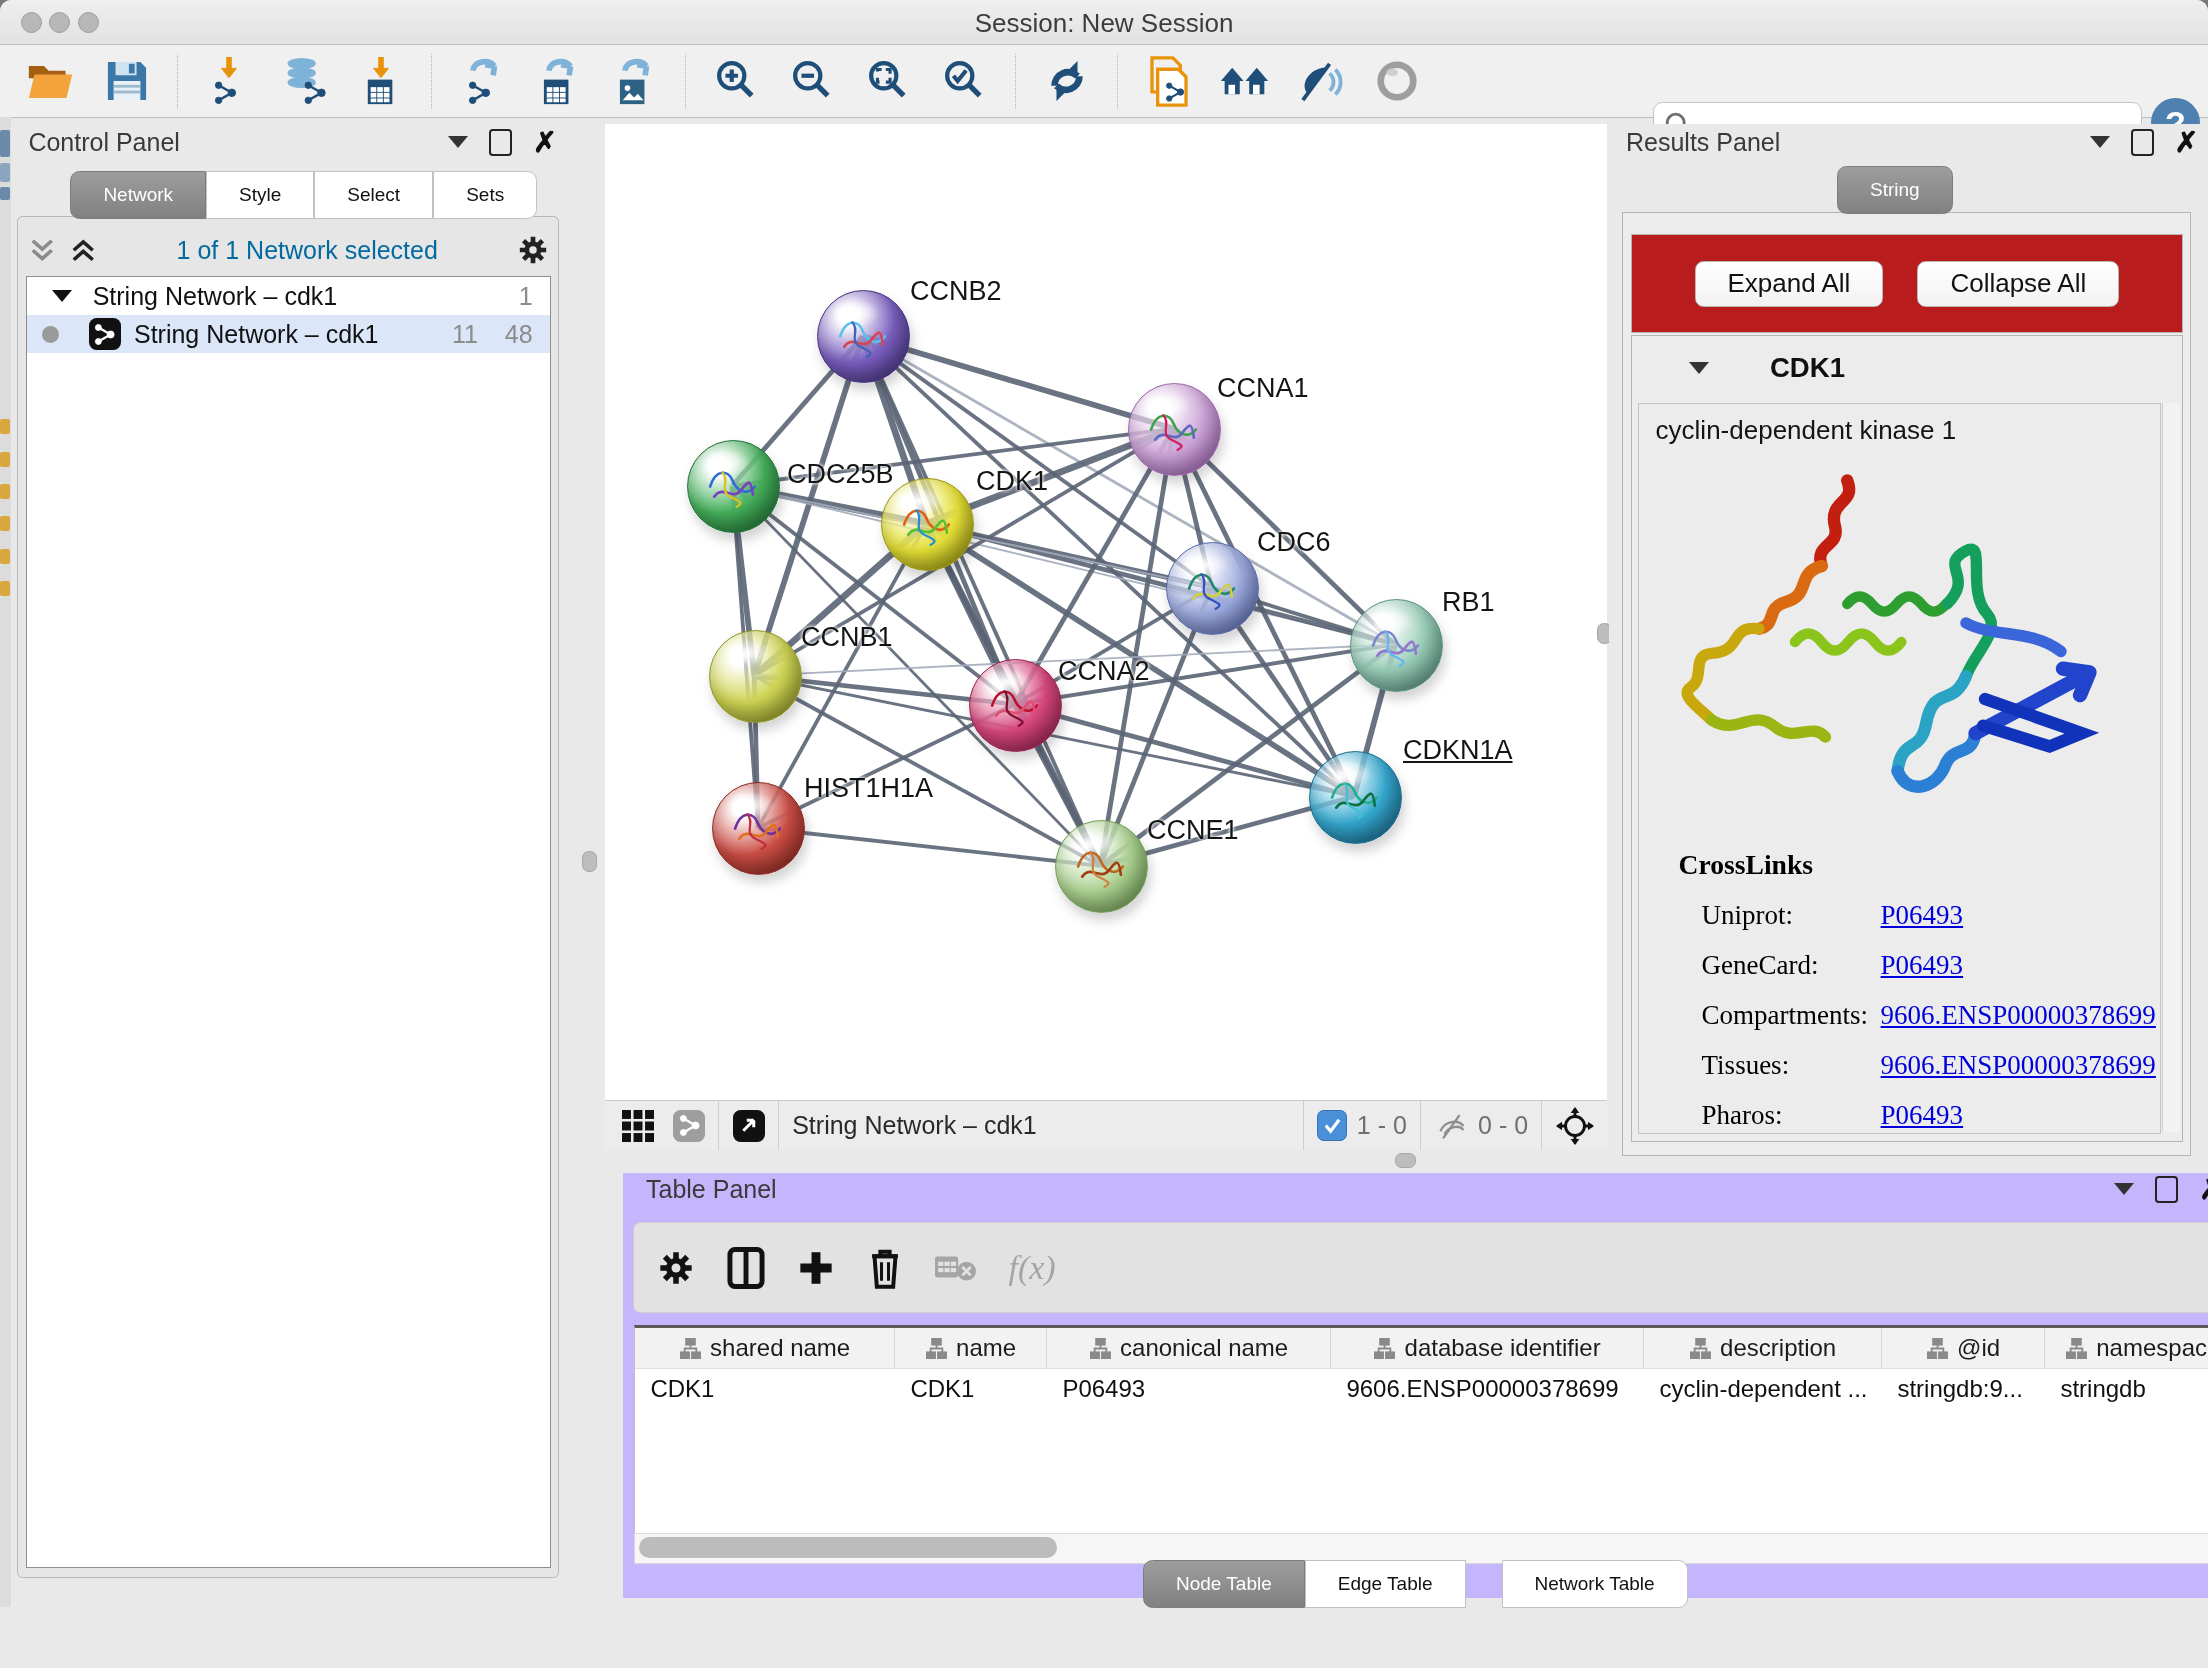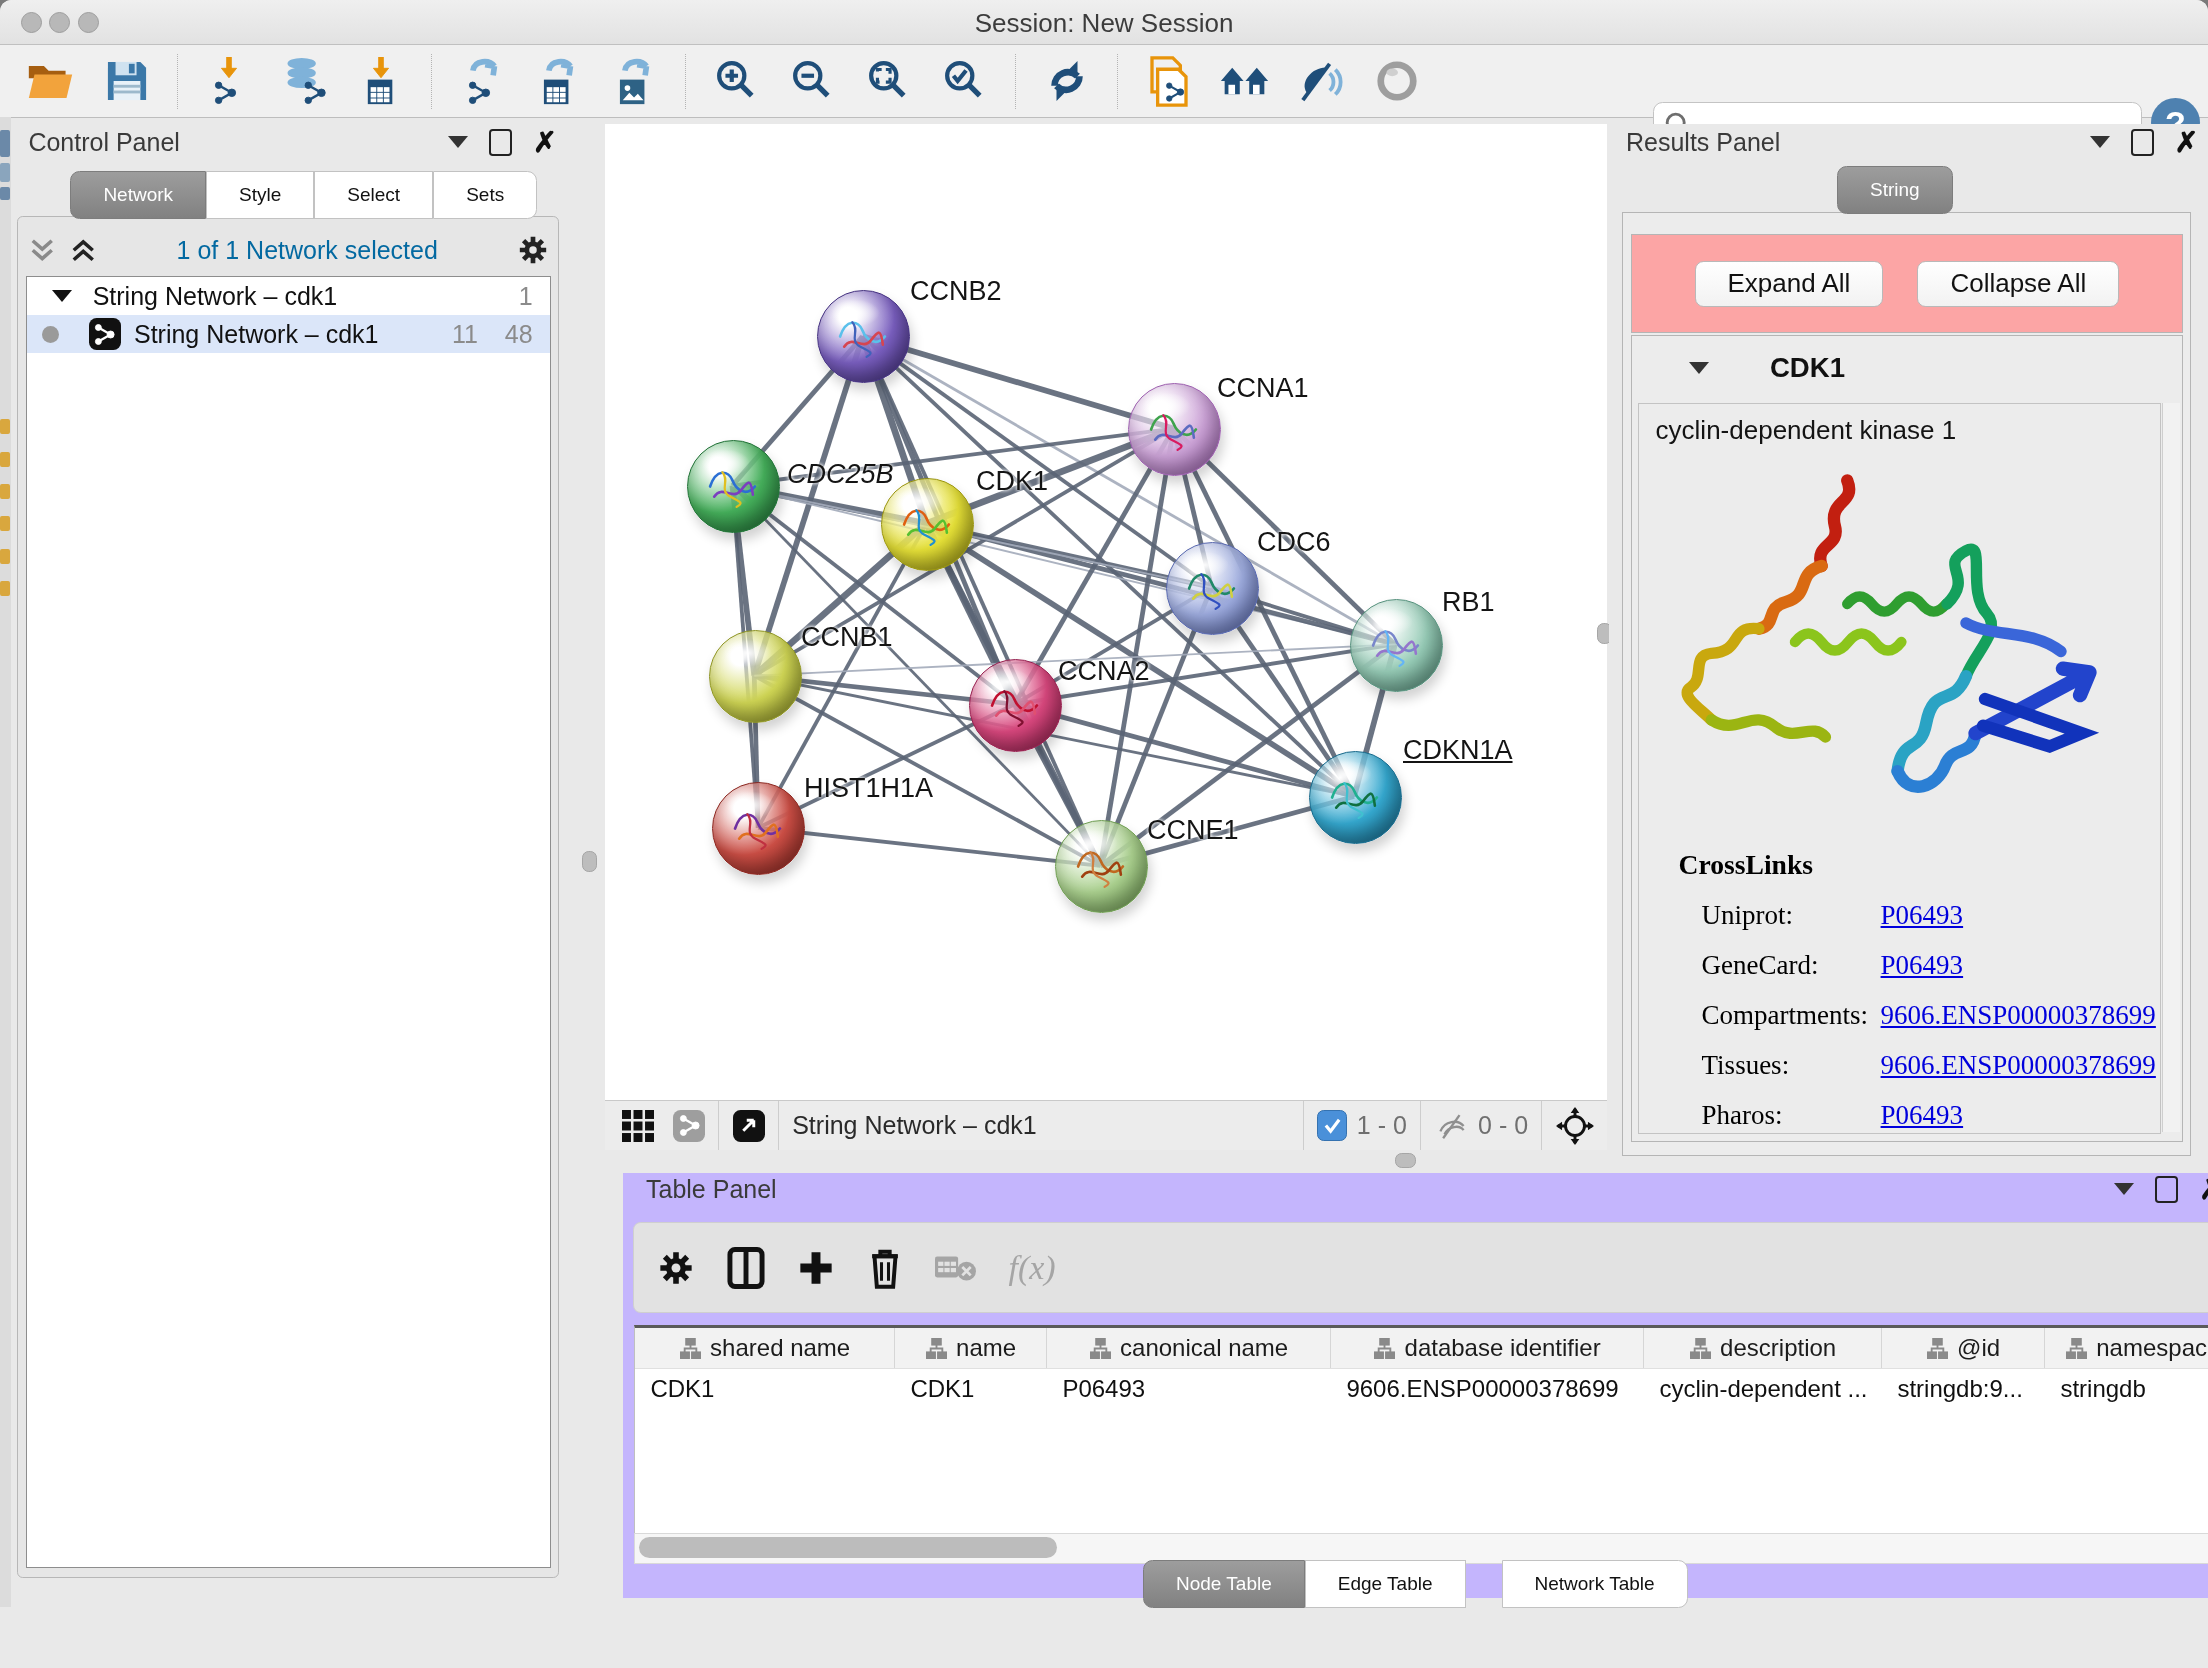--- a/index.html
+++ b/index.html
@@ -49,21 +49,21 @@
   .nb-sep{width:0;height:49px;border-left:1px solid #cdcdcd;margin:0 13.3px;}
   .nb-title{color:#2a2a2a;}
   .chk{width:28.5px;height:28.5px;border-radius:6.7px;background:#4a90d9;border:1px solid #3572b0;display:flex;align-items:center;justify-content:center;margin-right:9.5px;}
   .split-dot{position:absolute;width:13.3px;height:19px;border-radius:6.7px;background:#bdbdbd;border:1px solid #a6a6a6;}
   .split-dot.h{width:19px;height:13.3px;}
   
   .results-panel{position:absolute;left:1609px;top:124px;width:599px;height:1049px;background:#e9e9e9;}
   .rp-header{position:absolute;left:17px;top:3.8px;right:9.5px;display:flex;justify-content:space-between;align-items:center;}
   .rp-tab{position:absolute;left:228px;top:42px;z-index:3;border-radius:9.5px;}
   .rp-outer{position:absolute;left:13.3px;top:88px;width:567px;height:942px;border:1px solid #b5b5b5;background:#ececec;}
-  .rp-btnbox{position:absolute;left:7.6px;top:21px;width:550px;height:97px;border:1px solid #b5b5b5;background:#fca5a5;display:flex;align-items:center;justify-content:center;gap:34px;}
+  .rp-btnbox{position:absolute;left:7.6px;top:21px;width:550px;height:97px;border:1px solid #b5b5b5;background:#b91c1c;display:flex;align-items:center;justify-content:center;gap:34px;}
   .rp-btn{height:46px;padding:0 32px;font-size:26px;background:linear-gradient(#ffffff,#f2f2f2);border:1px solid #b9b9b9;border-radius:8.6px;color:#111;}
   .rp-cdk-box{position:absolute;left:7.6px;top:122px;width:550px;height:805px;border:1px solid #b5b5b5;background:#ececec;}
   .rp-cdk-head{height:63px;display:flex;align-items:center;gap:61px;padding-left:57px;}
   .rp-cdk-head .name{font-size:27.6px;font-weight:bold;color:#111;}
   .rp-inner{position:absolute;left:5.7px;top:67px;width:521px;height:729px;border:1px solid #c3c3c3;background:#ececec;overflow:hidden;}
   .rp-desc{font-size:26px;color:#141414;padding:11.4px 0 0 17px;}
   .xl{font-family:"Liberation Serif",serif;}
   .xl-title{font-size:27.6px;font-weight:bold;color:#000;margin:17px 0 0 40px;}
   .xl-row{display:flex;margin:19px 0 0 63px;font-size:27px;}
   .xl-label{width:179px;color:#000;}
@@ -502,21 +502,21 @@
       <div class="node" style="left: 82px; top: 316px; background: radial-gradient(circle at 33% 28%, rgb(255, 255, 255) 0%, rgba(255, 255, 255, 0.55) 10%, rgb(70, 177, 92) 52%, rgb(30, 111, 52) 97%); box-shadow: rgba(0, 0, 0, 0.28) -5.7px -9.5px 17px inset, rgba(0, 0, 0, 0.18) 2.9px 7.6px 11.4px; border: 1px solid rgb(30, 111, 52);">
         <div class="shine"></div>
         <svg width="63" height="55" viewBox="0 0 60 54">
           <g fill="none" stroke-linecap="round">
             <path d="M8 28 C14 10 26 12 30 22 S44 38 52 28" stroke="#2b6fd4" stroke-width="2.6"></path>
             <path d="M12 38 C20 26 30 42 38 32 S48 20 50 36" stroke="#7b3fbf" stroke-width="2.6"></path>
             <path d="M20 14 C28 22 16 32 28 38 S40 44 34 48" stroke="#e0c020" stroke-width="2.2"></path>
           </g>
         </svg>
       </div>
-      <div class="nlabel" style="left: 182px; top: 335px; font-style: italic;">CDC25B</div>
+      <div class="nlabel" style="left: 182px; top: 335px;">CDC25B</div>
       <div class="node" style="left: 276px; top: 354px; background: radial-gradient(circle at 33% 28%, rgb(255, 255, 255) 0%, rgba(255, 255, 255, 0.55) 10%, rgb(230, 225, 56) 52%, rgb(151, 146, 14) 97%); box-shadow: rgba(0, 0, 0, 0.28) -5.7px -9.5px 17px inset, rgba(0, 0, 0, 0.18) 2.9px 7.6px 11.4px; border: 1px solid rgb(151, 146, 14);">
         <div class="shine"></div>
         <svg width="63" height="55" viewBox="0 0 60 54">
           <g fill="none" stroke-linecap="round">
             <path d="M8 28 C14 10 26 12 30 22 S44 38 52 28" stroke="#e06010" stroke-width="2.6"></path>
             <path d="M12 38 C20 26 30 42 38 32 S48 20 50 36" stroke="#56c030" stroke-width="2.6"></path>
             <path d="M20 14 C28 22 16 32 28 38 S40 44 34 48" stroke="#2090d0" stroke-width="2.2"></path>
           </g>
         </svg>
       </div>

